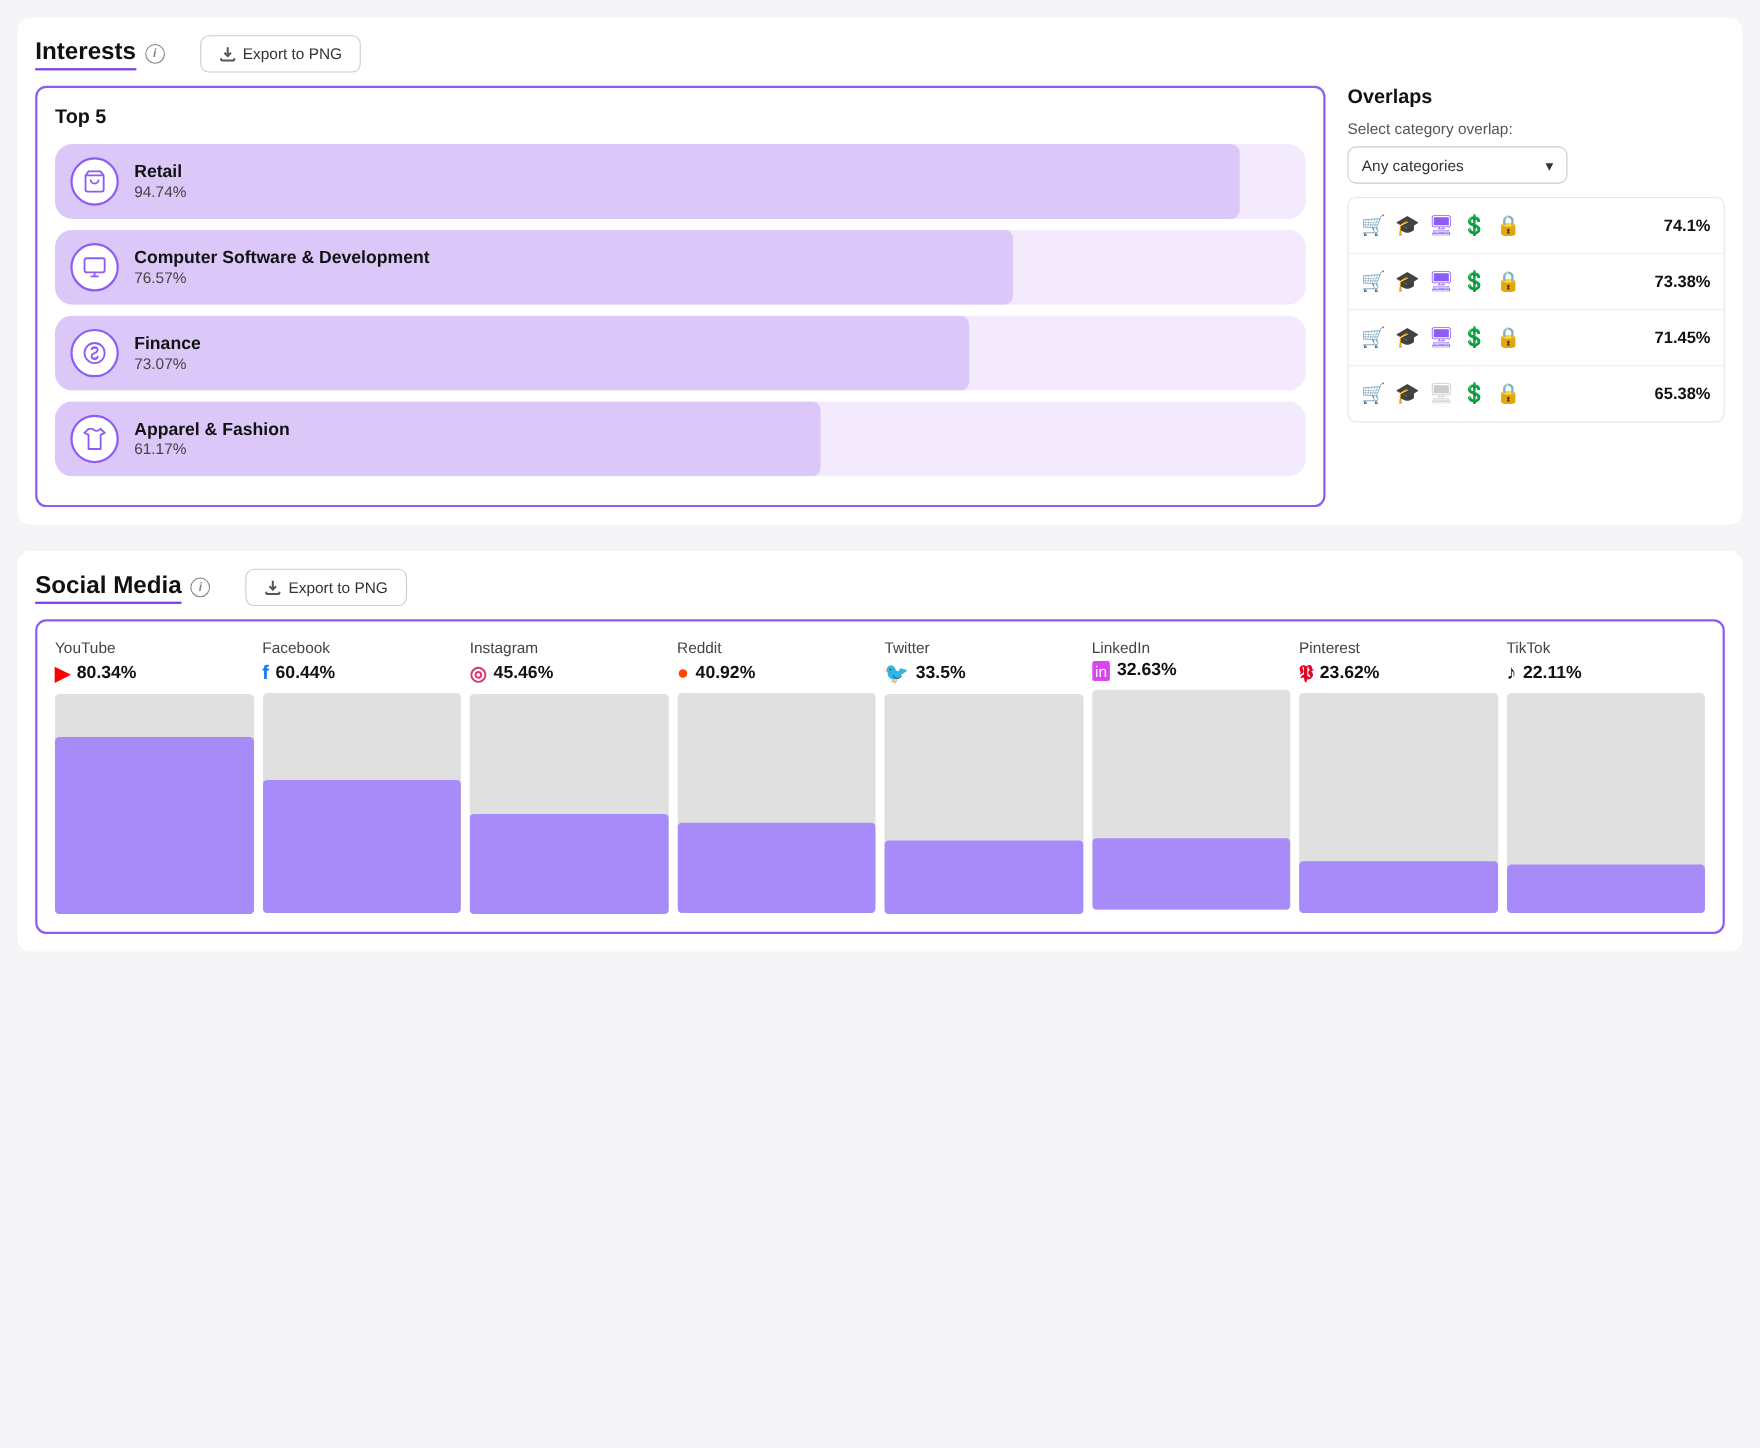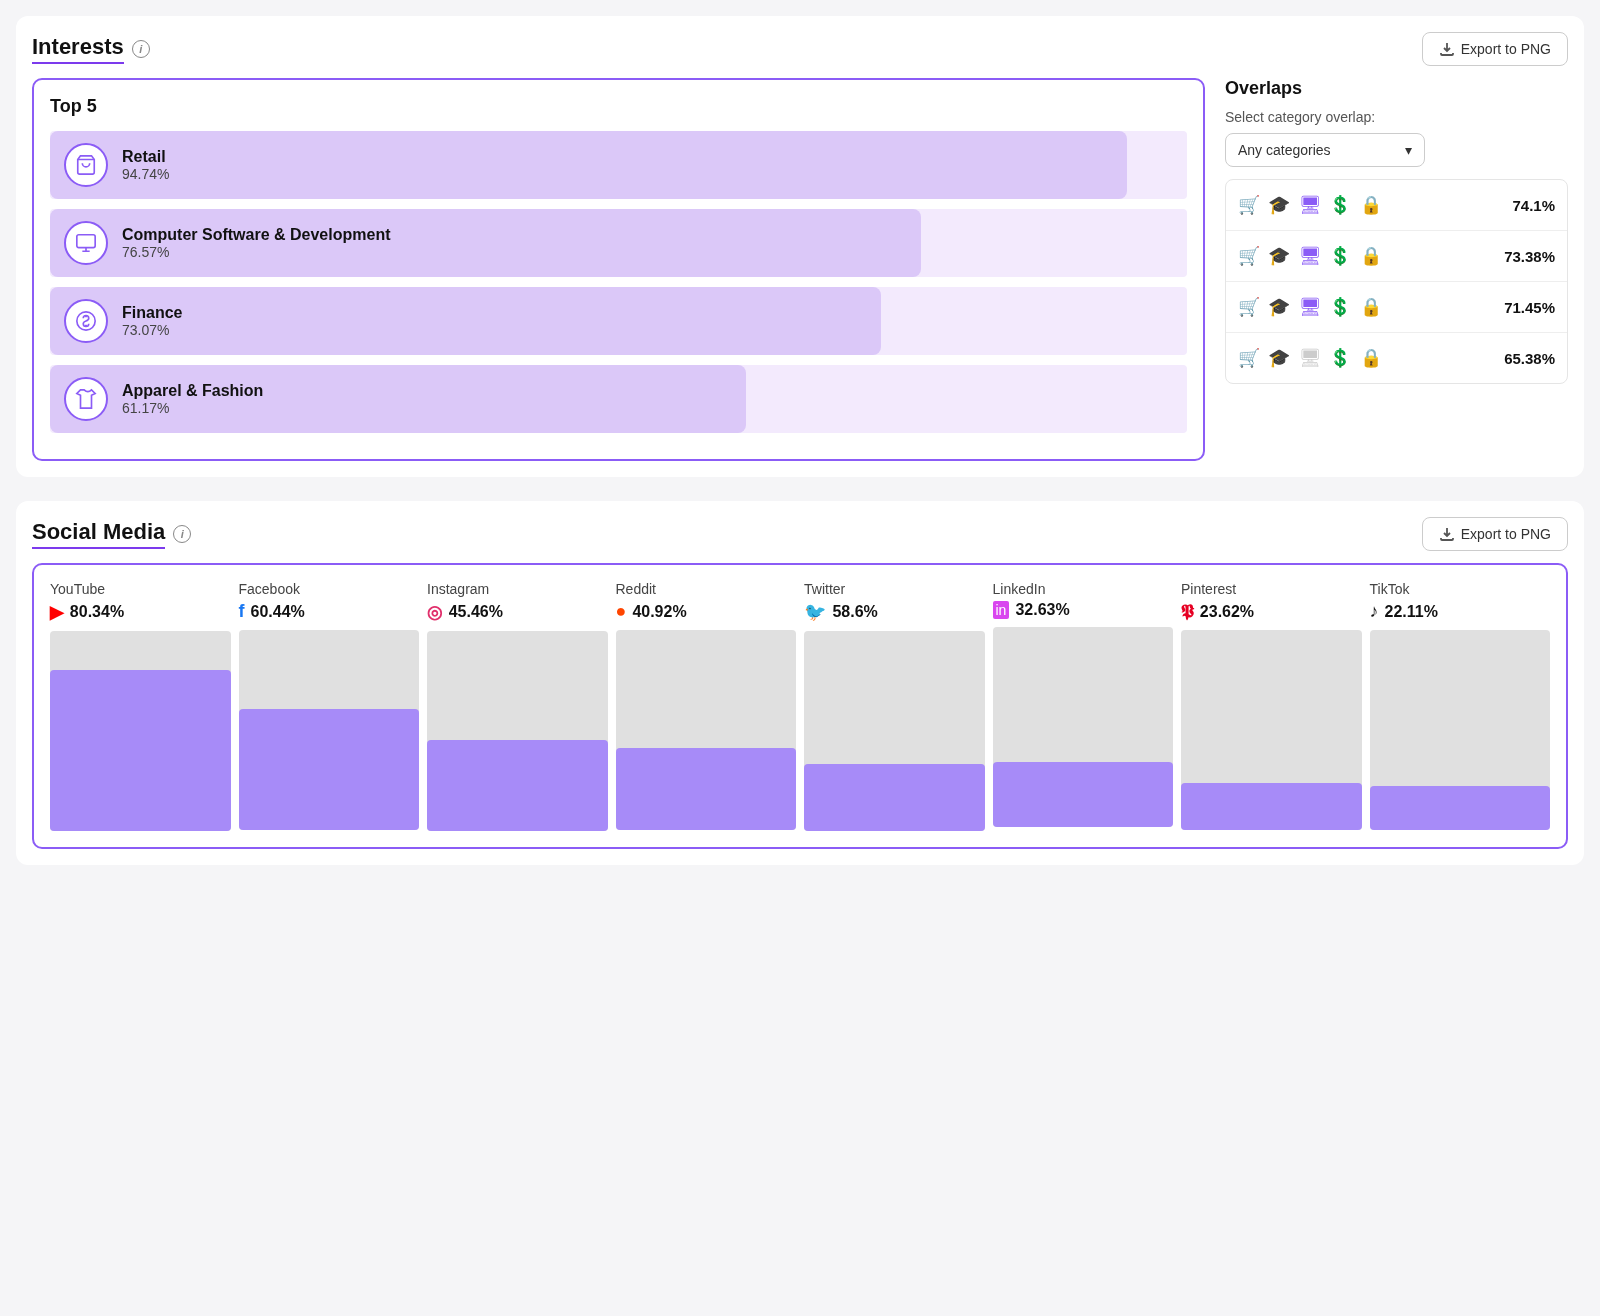--- a/index.html
+++ b/index.html
@@ -7,21 +7,21 @@
       font-family: -apple-system, BlinkMacSystemFont, 'Segoe UI', sans-serif;
       background: #f5f5f7;
       padding: 16px;
       width: 1600px;
       min-height: 1316px;
     }
 
     .section-header {
       display: flex;
       align-items: center;
-      justify-content: space-between;
+      justify-content: flex-start;
       margin-bottom: 12px;
       gap: 32px;
     }
 
     .section-title {
       font-size: 22px;
       font-weight: 700;
       color: #111;
       border-bottom: 2px solid #7c3aed;
       padding-bottom: 2px;
@@ -89,21 +89,21 @@
       align-items: center;
       margin-bottom: 10px;
       position: relative;
     }
 
     .bar-row {
       display: flex;
       align-items: center;
       width: 100%;
       background: #f3eafd;
-      border-radius: 4px;
+      border-radius: 16px;
       padding: 12px 14px;
       position: relative;
       overflow: hidden;
     }
 
     .bar-fill {
       position: absolute;
       left: 0;
       top: 0;
       bottom: 0;
@@ -489,21 +489,21 @@
         </div>
         <div class="social-bar-container">
           <div class="social-bar-fill" style="height:40.92%;"></div>
         </div>
       </div>
 
       <div class="social-item">
         <div class="social-item-name">Twitter</div>
         <div class="social-item-val">
           <span class="tw-icon">🐦</span>
-          <span>58.6%</span>
+          <span>33.5%</span>
         </div>
         <div class="social-bar-container">
           <div class="social-bar-fill" style="height:33.5%;"></div>
         </div>
       </div>
 
       <div class="social-item">
         <div class="social-item-name">LinkedIn</div>
         <div class="social-item-val">
           <span class="li-icon" style="font-weight:400;font-size:14px;background:#d946ef;color:#fff;padding:1px 3px;border-radius:2px;">in</span>

